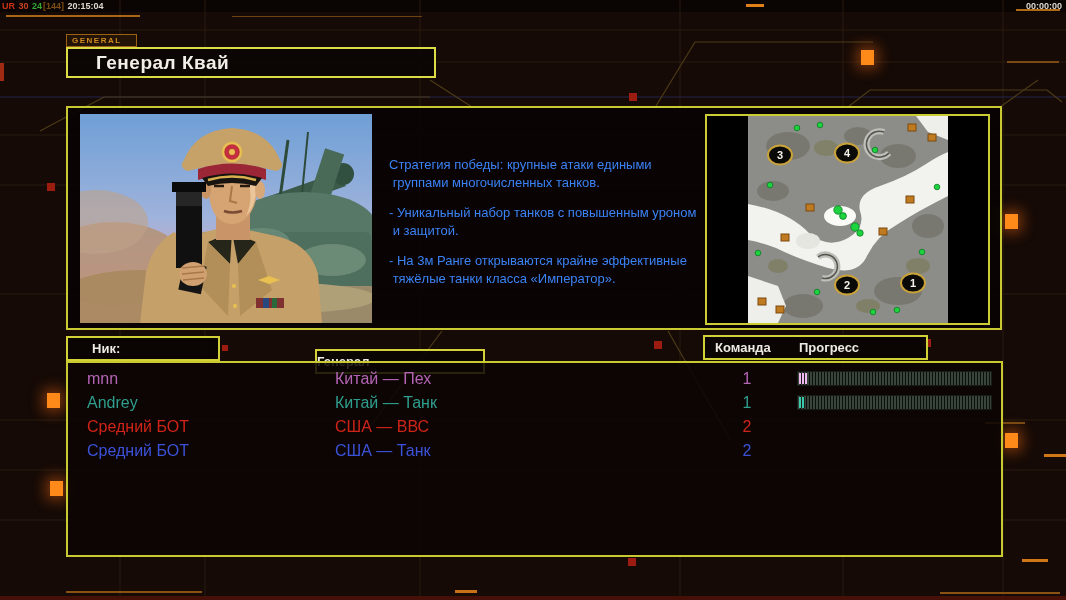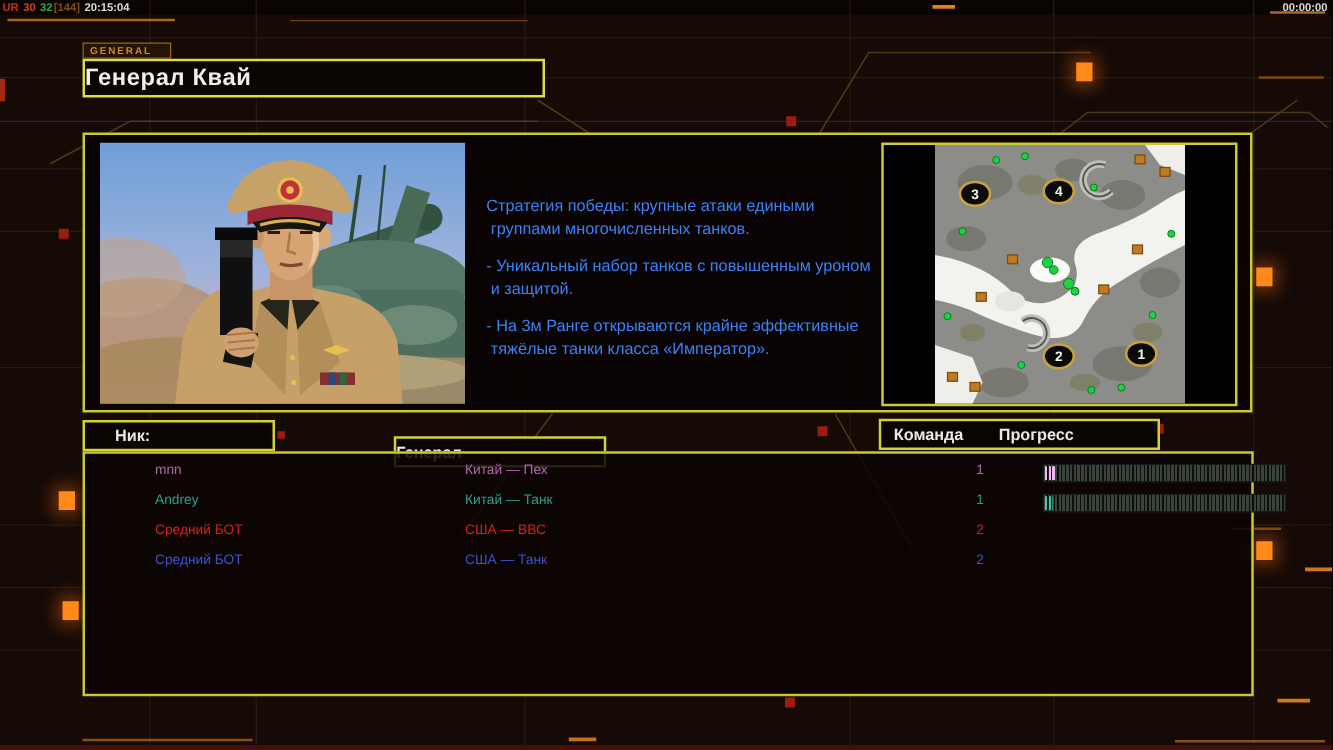--- a/index.html
+++ b/index.html
@@ -25,21 +25,21 @@
 
   
   .panel { border:2px solid #c9c932; background:rgba(10,5,3,0.9); }
   .tab-general {
     left:66px; top:34px; width:71px; height:13px;
     border:1px solid #9a6212; background:#241307;
     color:#cf8a1e; font-size:8px; font-weight:bold; letter-spacing:1.5px;
     line-height:11px; padding-left:5px;
   }
   .title-box { left:66px; top:47px; width:370px; height:31px; border-color:#dcdc46; }
-  .title-text { left:0; top:3px; color:#f2efe8; font-size:19px; font-weight:bold; letter-spacing:0.5px;text-align:right; }
+  .title-text { left:28px; top:3px; color:#f2efe8; font-size:19px; font-weight:bold; letter-spacing:0.5px;text-align:right; }
 
   .upper-panel { left:66px; top:106px; width:936px; height:224px; background:rgba(9,4,3,0.93); }
   .portrait { left:80px; top:114px; width:292px; height:209px; background:#000; }
   .portrait svg { display:block; width:292px; height:209px; }
 
   .strategy { left:389px; top:156px; width:322px; color:#3b82f6; font-size:13px; line-height:17.5px; }
   .strategy p { margin:0 0 13px 0; white-space:pre-wrap; }
 
   .minimap-box { left:705px; top:114px; width:285px; height:211px; background:#000; border-color:#cbcb34; }
   .minimap { left:41px; top:0; width:200px; height:207px; }
@@ -51,21 +51,21 @@
          color:#ece9e1; font-size:13px; font-weight:bold; line-height:21px; }
   .hdr-nick { left:66px; top:336px; width:154px; padding-left:24px; }
   .hdr-general { left:315px; top:349px; width:170px; }
   .hdr-team-box { left:703px; top:335px; width:225px; }
   .hdr-team-label { left:10px; top:0; }
   .hdr-progress-label { left:94px; top:0; }
 
   
   .lower-panel { left:66px; top:361px; width:937px; height:196px; background:rgba(10,5,3,0.86); }
   .rows-host { left:0; top:3px; right:0; }
-  .player-row { position:relative; height:24px; font-size:11px;margin-left:37px; }
+  .player-row { position:relative; height:24px; font-size:16px; }
   .cell { position:absolute; top:4px; white-space:nowrap; }
   .cell-nick { left:19px; }
   .cell-general { left:267px; }
   .cell-team { left:668px; width:22px; text-align:center; }
   .cell-progress { left:729px; top:5px; width:193px; height:13px;
     background:repeating-linear-gradient(90deg,#39453b 0 2px,#0c0f0c 2px 3px);
     border:1px solid #161b16; }
   .bar-head { position:absolute; left:1px; top:1px; bottom:1px; width:7px; }
 
   
@@ -127,21 +127,21 @@
   <div class="abs dash" style="left:746px;top:4px;width:18px;height:3px;background:#e08018"></div>
   <div class="abs dash" style="left:1016px;top:9px;width:44px;background:#b06a18"></div>
   <div class="abs dash" style="left:1007px;top:61px;width:52px;background:#7a4a12"></div>
   <div class="abs dash" style="left:985px;top:422px;width:40px;background:#7a4a12"></div>
   <div class="abs dash" style="left:1044px;top:454px;width:22px;height:3px;background:#d07818"></div>
   <div class="abs dash" style="left:1022px;top:559px;width:26px;height:3px;background:#d07818"></div>
   <div class="abs dash" style="left:455px;top:590px;width:22px;height:3px;background:#c87018"></div>
   <div class="abs dash" style="left:66px;top:591px;width:136px;background:#8a5212"></div>
   <div class="abs dash" style="left:940px;top:592px;width:120px;background:#8a5212"></div>
 
-  <div class="abs net-stats"><span class="c-red">UR</span> <span class="c-red2">30</span> <span class="c-green">32</span><span class="c-brown">[144]</span> <span class="c-white">20:15:04</span></div>
+  <div class="abs net-stats"><span class="c-red">UR</span> <span class="c-red2">30</span> <span class="c-green">24</span><span class="c-brown">[144]</span> <span class="c-white">20:15:04</span></div>
   <div class="abs match-timer">00:00:00</div>
 
   <div class="abs tab-general">GENERAL</div>
 
   <div class="abs panel title-box">
     <div class="abs title-text">Генерал Квай</div>
   </div>
 
   <div class="abs panel upper-panel"></div>
 

